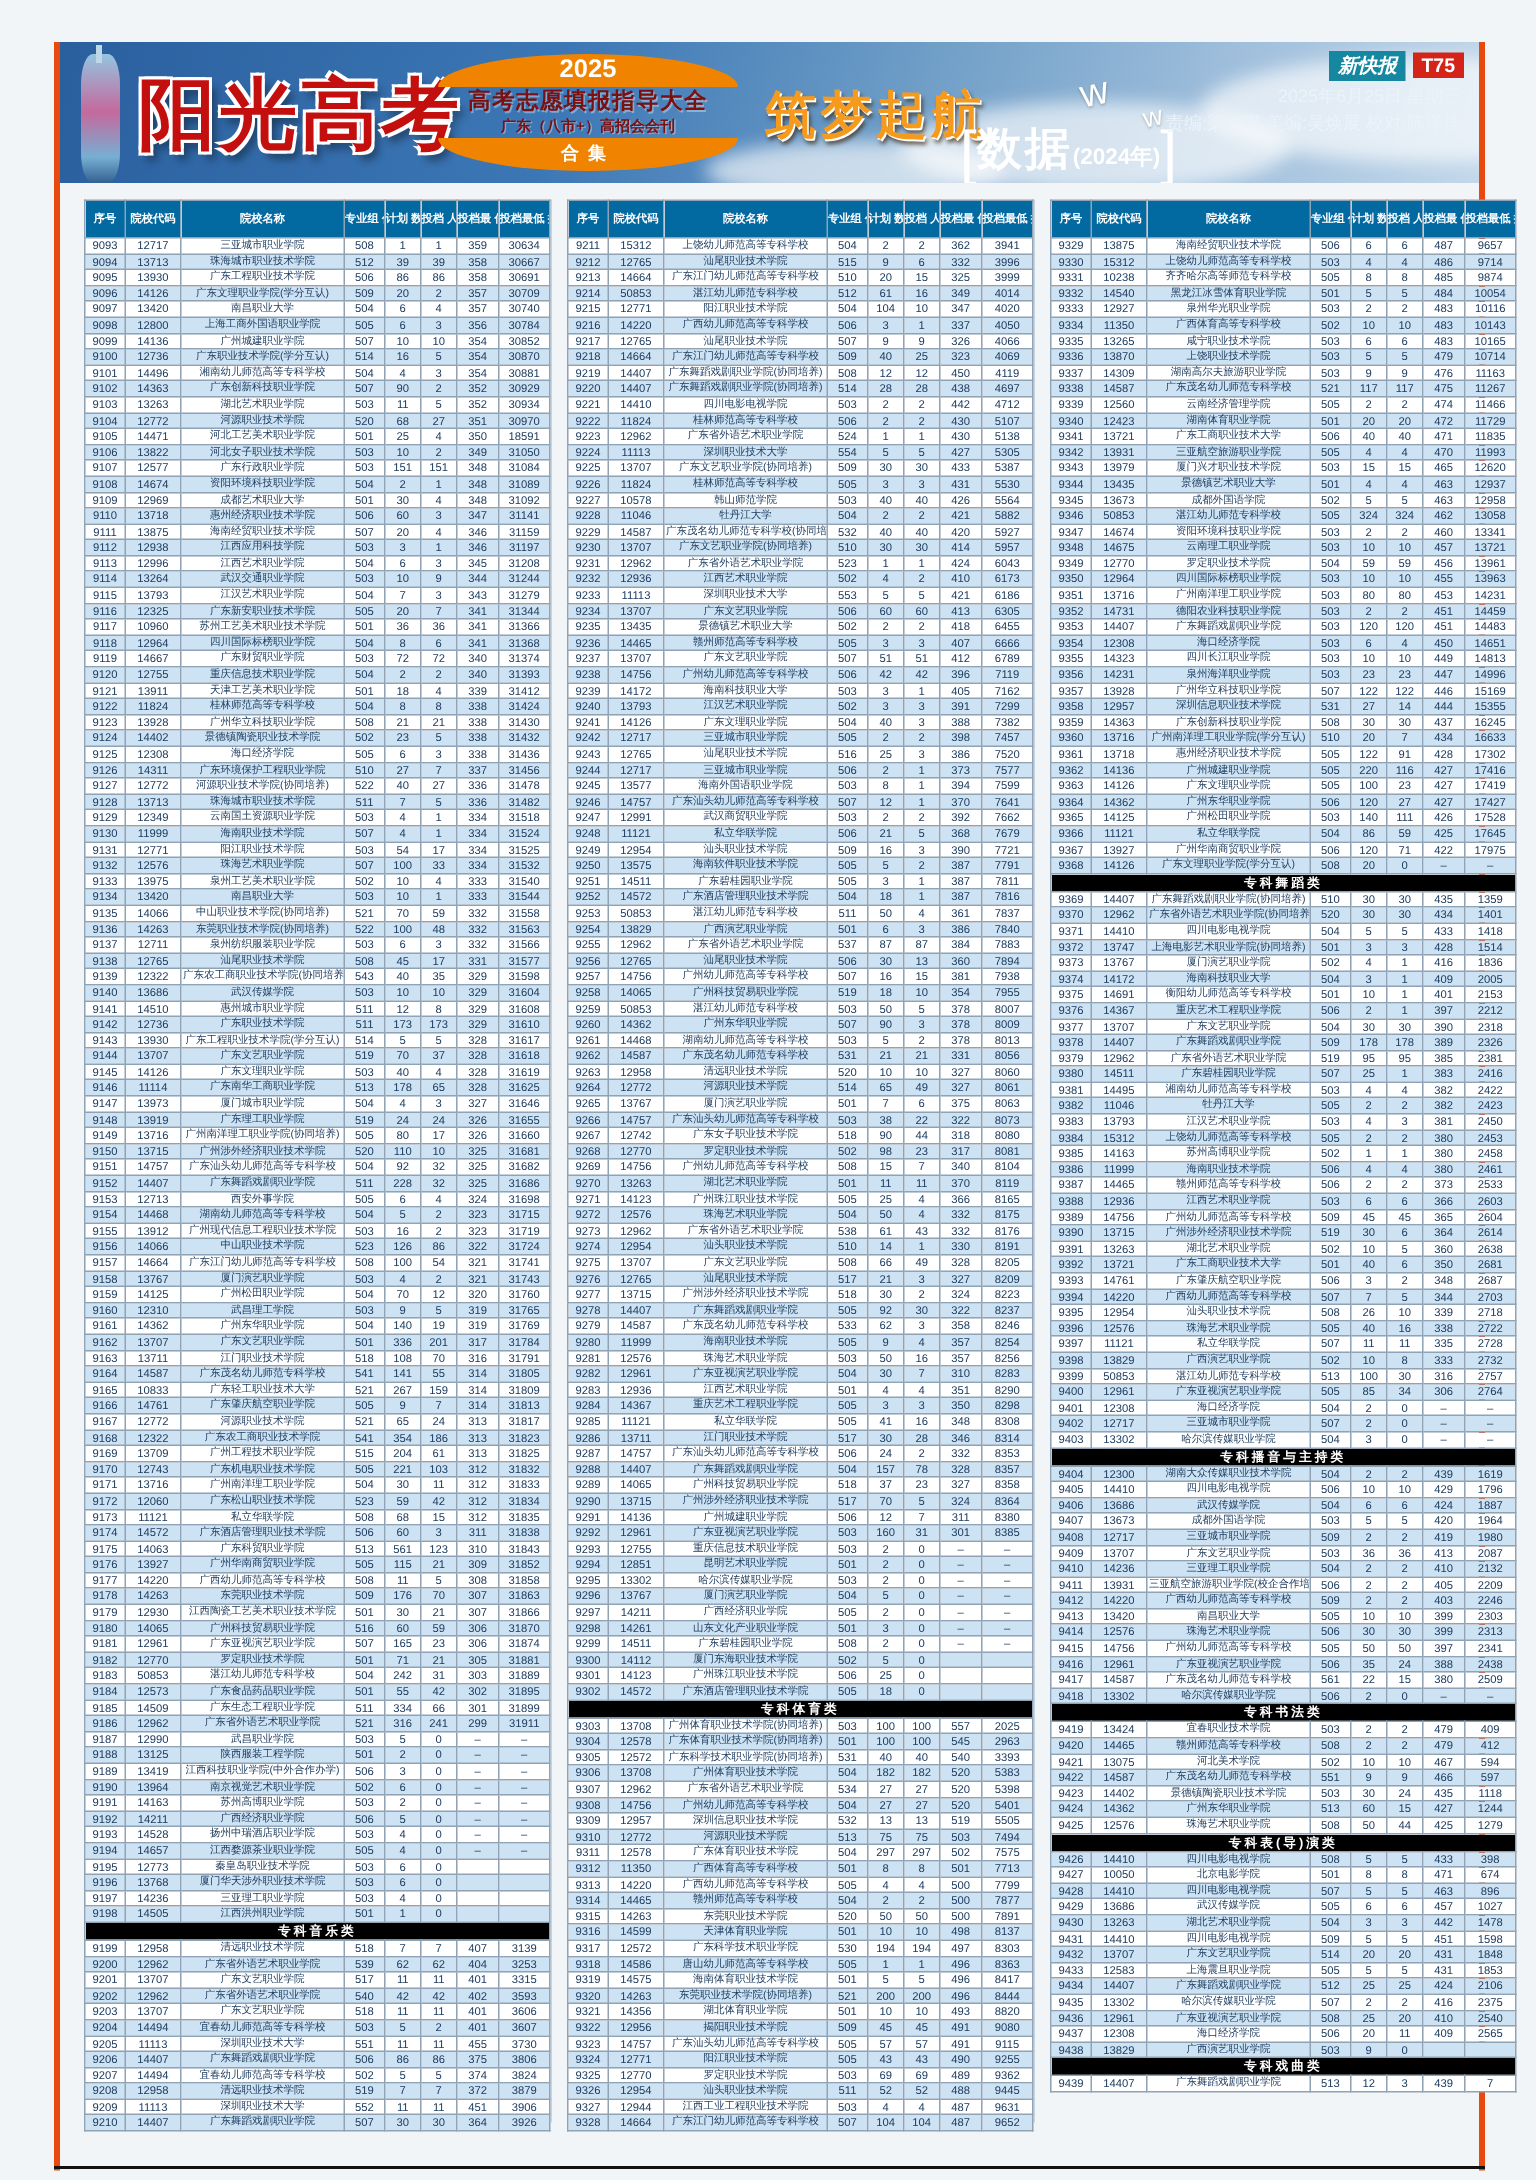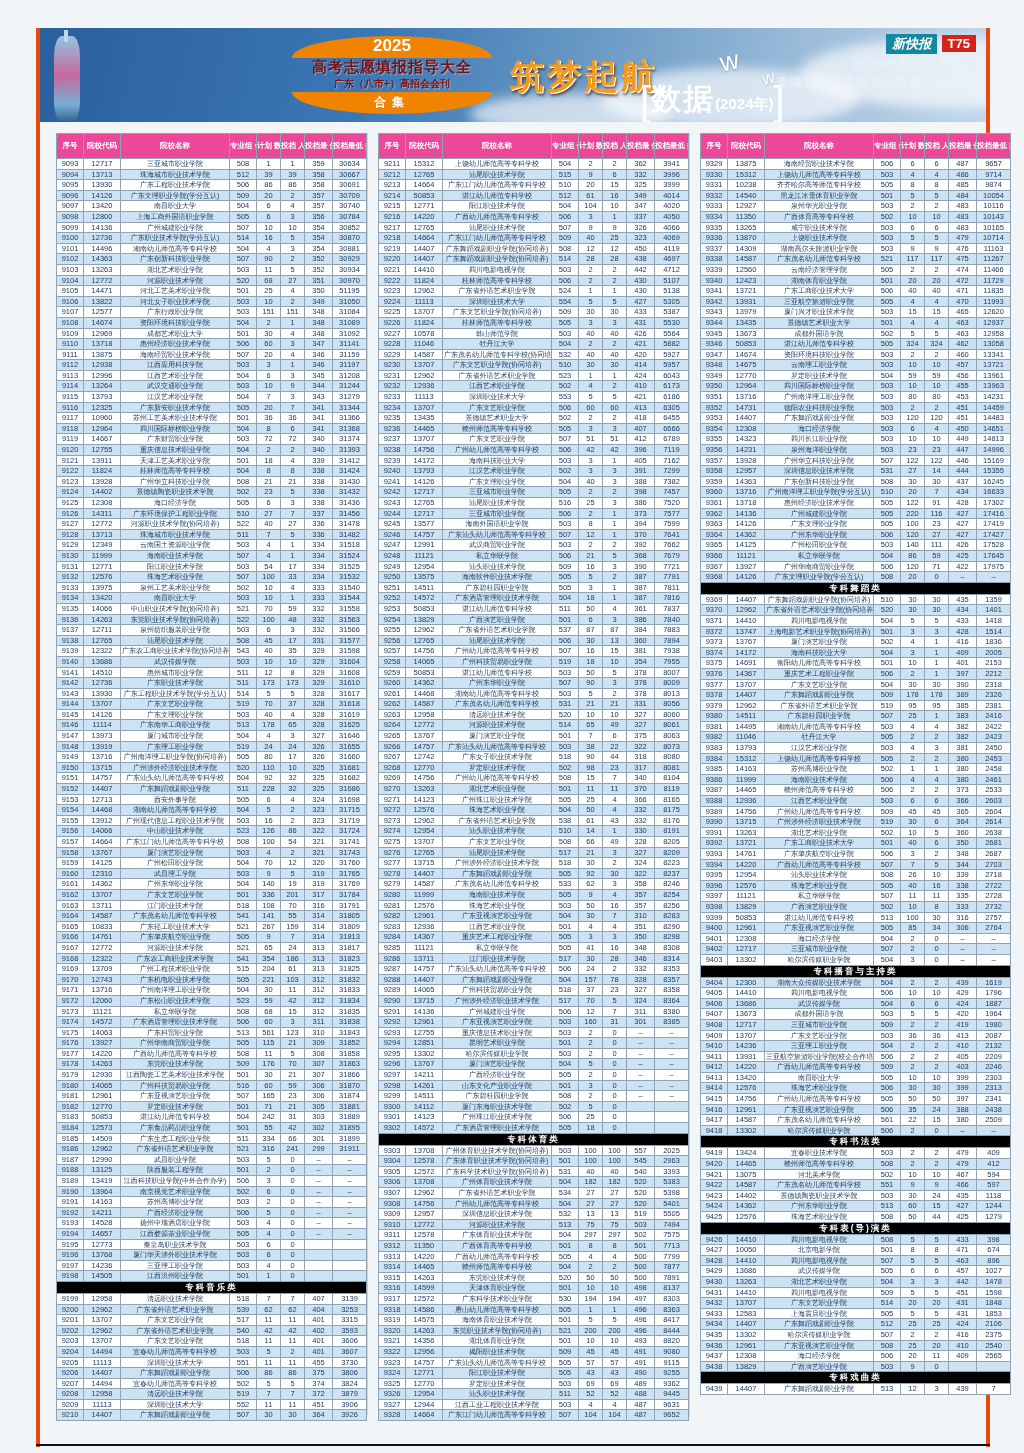--- a/index.html
+++ b/index.html
@@ -56,21 +56,21 @@
   .dove{position:absolute;color:#fff;font-size:26px;transform:rotate(-12deg);text-shadow:0 1px 2px rgba(0,0,0,.25);}
   
   .col-wrap{position:absolute;top:133px;width:302px;}
   #colwrap0{left:56px;}
   #colwrap1{left:378px;}
   #colwrap2{left:700px;}
   .v-sep{position:absolute;top:133px;height:1282px;width:1px;background:#c7d4e0;}
   table{border-collapse:collapse;table-layout:fixed;width:302px;}
   th,td{border:1px solid #8fa3b5;overflow:hidden;white-space:nowrap;text-align:center;}
   thead th{
-    background:#ec4899;color:#fff;font-size:7.5px;font-weight:bold;
+    background:#0369a1;color:#fff;font-size:7.5px;font-weight:bold;
     height:24px;padding:0;line-height:1.1;
   }
   tbody td{height:9.6px;font-size:7.5px;padding:0 1px;color:#1d3c60;line-height:9.6px;}
   tbody td.c2{font-size:7px;}
   tbody tr.alt td{background:#cde3f3;}
   tbody tr.plain td{background:#ffffff;}
   tbody td.section{
     background:#000000;color:#fff;font-weight:bold;font-size:8.5px;height:11px;line-height:11px;letter-spacing:2px;
   }
   .c0{width:26px;}.c1{width:36px;}.c2{width:108px;}.c3{width:26px;}
@@ -81,20 +81,21 @@
 
 <div class="side-bar left"></div>
 <div class="side-bar right"></div>
 <div class="bottom-rule"></div>
 
 <div class="masthead">
   <div class="cloud" style="left:560px;top:40px;width:260px;height:60px;"></div>
   <div class="cloud" style="left:760px;top:10px;width:300px;height:70px;"></div>
   <div class="cloud" style="left:430px;top:66px;width:200px;height:40px;"></div>
   <div class="tower"></div>
+  <div class="logo-text">阳光高考</div>
   <div class="lens">
     <div class="cap top">2025</div>
     <div class="mid">
       <div class="l1">高考志愿填报指导大全</div>
       <div class="l2">广东（八市+）高招会会刊</div>
     </div>
     <div class="cap bottom">合集</div>
   </div>
   <div class="slogan">筑梦起航</div>
   <div class="data-bracket">
@@ -249,21 +250,21 @@
           <td class="c7">30970</td>
         </tr>
         <tr class="plain">
           <td class="c0">9105</td>
           <td class="c1">14471</td>
           <td class="c2">河北工艺美术职业学院</td>
           <td class="c3">501</td>
           <td class="c4">25</td>
           <td class="c5">4</td>
           <td class="c6">350</td>
-          <td class="c7">51195</td>
+          <td class="c7">18591</td>
         </tr>
         <tr class="alt">
           <td class="c0">9106</td>
           <td class="c1">13822</td>
           <td class="c2">河北女子职业技术学院</td>
           <td class="c3">503</td>
           <td class="c4">10</td>
           <td class="c5">2</td>
           <td class="c6">349</td>
           <td class="c7">31050</td>

